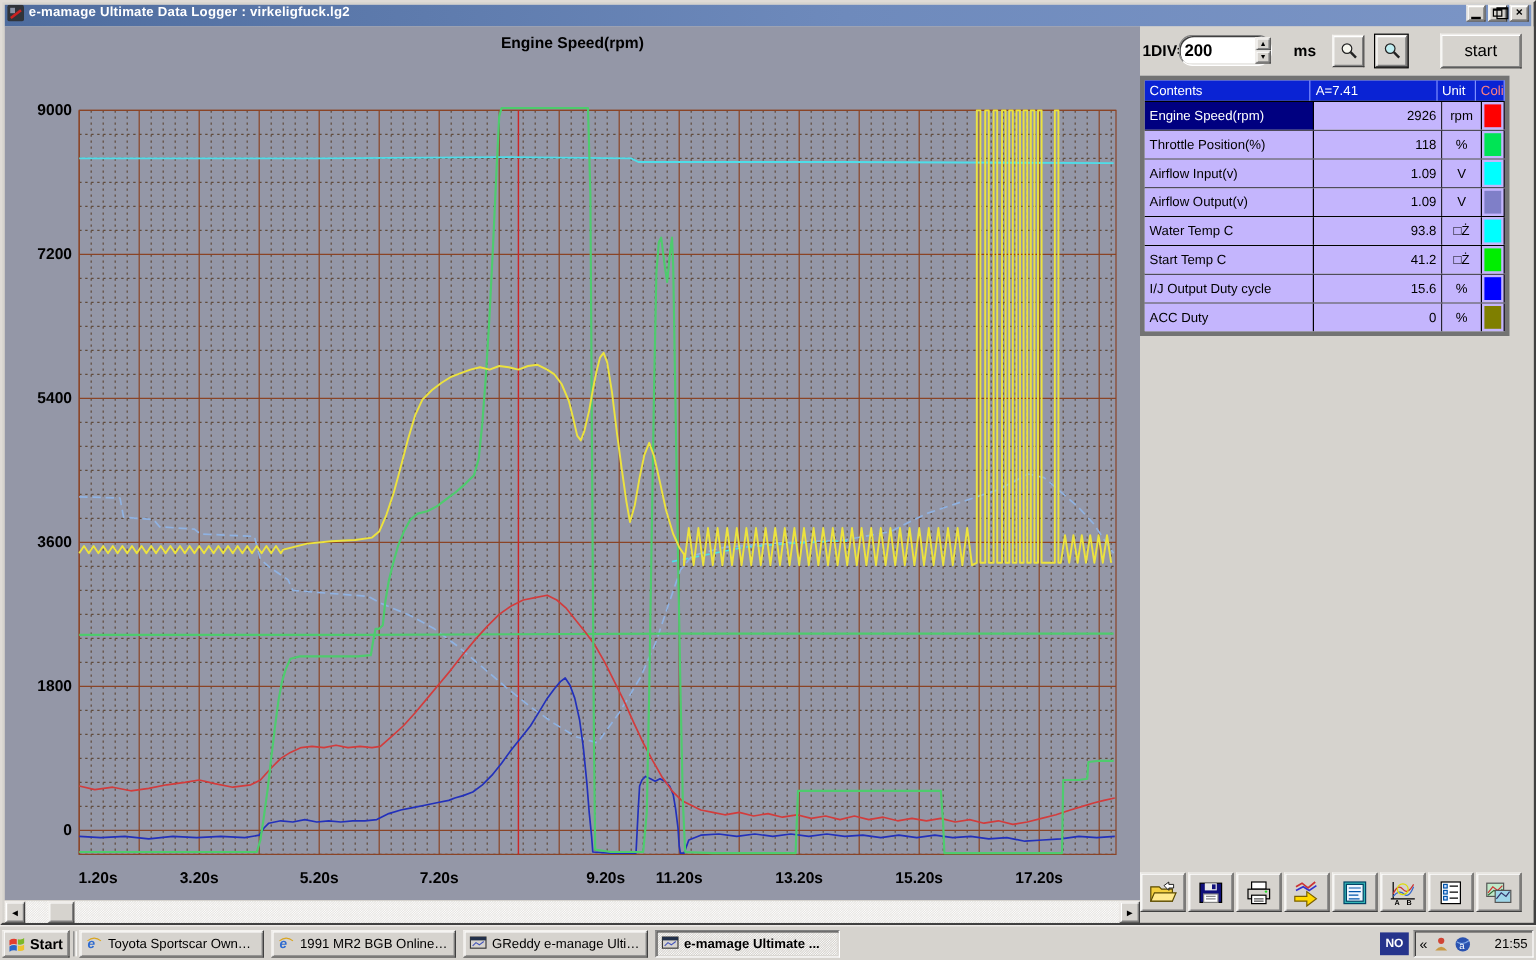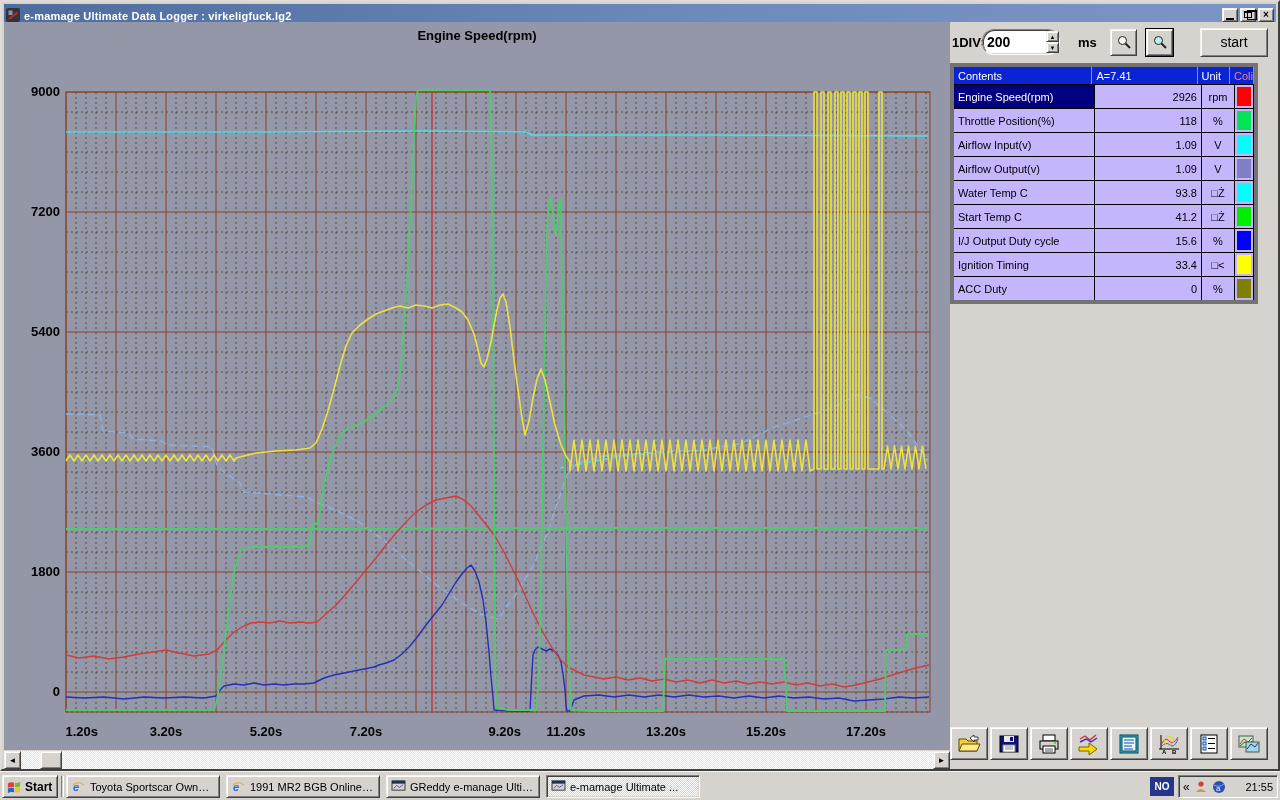--- a/index.html
+++ b/index.html
@@ -8,21 +8,21 @@
   .raised{background:#d6d3ce;border:1px solid;border-color:#f4f2ef #404040 #404040 #f4f2ef;
     box-shadow:inset 1px 1px 0 #fff,inset -1px -1px 0 #808080;}
   .sunken{border:1px solid;border-color:#808080 #fff #fff #808080;
     box-shadow:inset 1px 1px 0 #404040,inset -1px -1px 0 #d6d3ce;}
 
   
   .window{position:absolute;left:0;top:0;right:0;bottom:29px;background:#d6d3ce;
     border:2px solid;border-color:#dfdbd6 #404040 #404040 #dfdbd6;}
   .titlebar{position:absolute;left:2px;top:2px;right:2px;height:18px;
     background:linear-gradient(to right,#4e6c9e,#6e8abc 55%,#7b95c6);
-    display:flex;align-items:flex-end;padding:0 2px;}
+    display:flex;align-items:flex-start;padding:0 2px;}
   .title-text{color:#fff;font-size:11px;font-weight:bold;margin-left:4px;
     white-space:nowrap;letter-spacing:.2px;}
   .app-icon{width:14px;height:14px;flex:0 0 auto;}
   .win-btns{margin-left:auto;display:flex;gap:2px;}
   .win-btn{width:16px;height:14px;font-size:10px;font-weight:bold;line-height:12px;
     text-align:center;color:#000;cursor:default;position:relative;}
   .glyph-min{display:block;width:8px;height:2px;background:#000;margin:9px auto 0;}
   .glyph-restore{display:block;width:8px;height:7px;border:1px solid #000;border-top-width:2px;margin:2px auto 0;background:#d6d3ce;}
   .glyph-restore:before{content:"";position:absolute;width:8px;height:7px;border:1px solid #000;
     border-top-width:2px;left:6px;top:1px;background:transparent;}
@@ -84,21 +84,21 @@
   .start-button{position:absolute;left:2px;top:3px;width:56px;height:23px;display:flex;
     align-items:center;gap:3px;padding-left:3px;font-size:12px;font-weight:bold;color:#000;}
   .tb-sep{position:absolute;left:61px;top:4px;width:3px;height:21px;border-left:1px solid #808080;border-right:1px solid #fff;}
   .task-btn{position:absolute;top:3px;width:154px;height:23px;display:flex;align-items:center;
     gap:4px;padding:0 4px;font-size:11px;color:#000;white-space:nowrap;overflow:hidden;}
   .task-btn .lbl{overflow:hidden;text-overflow:ellipsis;}
   .task-btn.active{border-color:#808080 #fff #fff #808080;
     box-shadow:inset 1px 1px 0 #404040,inset -1px -1px 0 #d6d3ce;
     background-image:linear-gradient(45deg,#fff 25%,transparent 25%,transparent 75%,#fff 75%),
       linear-gradient(45deg,#fff 25%,transparent 25%,transparent 75%,#fff 75%);
-    background-position:0 0,1px 1px;background-size:2px 2px;font-weight:normal;}
+    background-position:0 0,1px 1px;background-size:2px 2px;font-weight:bold;}
   .lang-box{position:absolute;right:106px;top:5px;width:24px;height:19px;background:#26348c;
     color:#fff;font-size:10px;font-weight:bold;text-align:center;line-height:19px;}
   .tray{position:absolute;right:2px;top:3px;width:100px;height:23px;display:flex;
     align-items:center;gap:4px;padding:0 4px;}
   .tray .chev{font-size:12px;color:#000;}
   .tray .clock{margin-left:auto;font-size:11px;color:#000;}
 </style>
 </head>
 <body>
 
@@ -363,28 +363,20 @@
           </div>
           <div class="trow">
             <span class="c c-name">I/J Output Duty cycle</span>
             <span class="c c-val">15.6</span>
             <span class="c c-unit">%</span>
             <span class="c c-col">
               <span class="swatch" style="background:#0000ff"></span>
             </span>
           </div>
           <div class="trow">
-            <span class="c c-name">Ignition Timing</span>
-            <span class="c c-val">33.4</span>
-            <span class="c c-unit">□&lt;</span>
-            <span class="c c-col">
-              <span class="swatch" style="background:#ffff00"></span>
-            </span>
-          </div>
-          <div class="trow">
             <span class="c c-name">ACC Duty</span>
             <span class="c c-val">0</span>
             <span class="c c-unit">%</span>
             <span class="c c-col">
               <span class="swatch" style="background:#7f7f00"></span>
             </span>
           </div>
         </div>
     </div>
 

